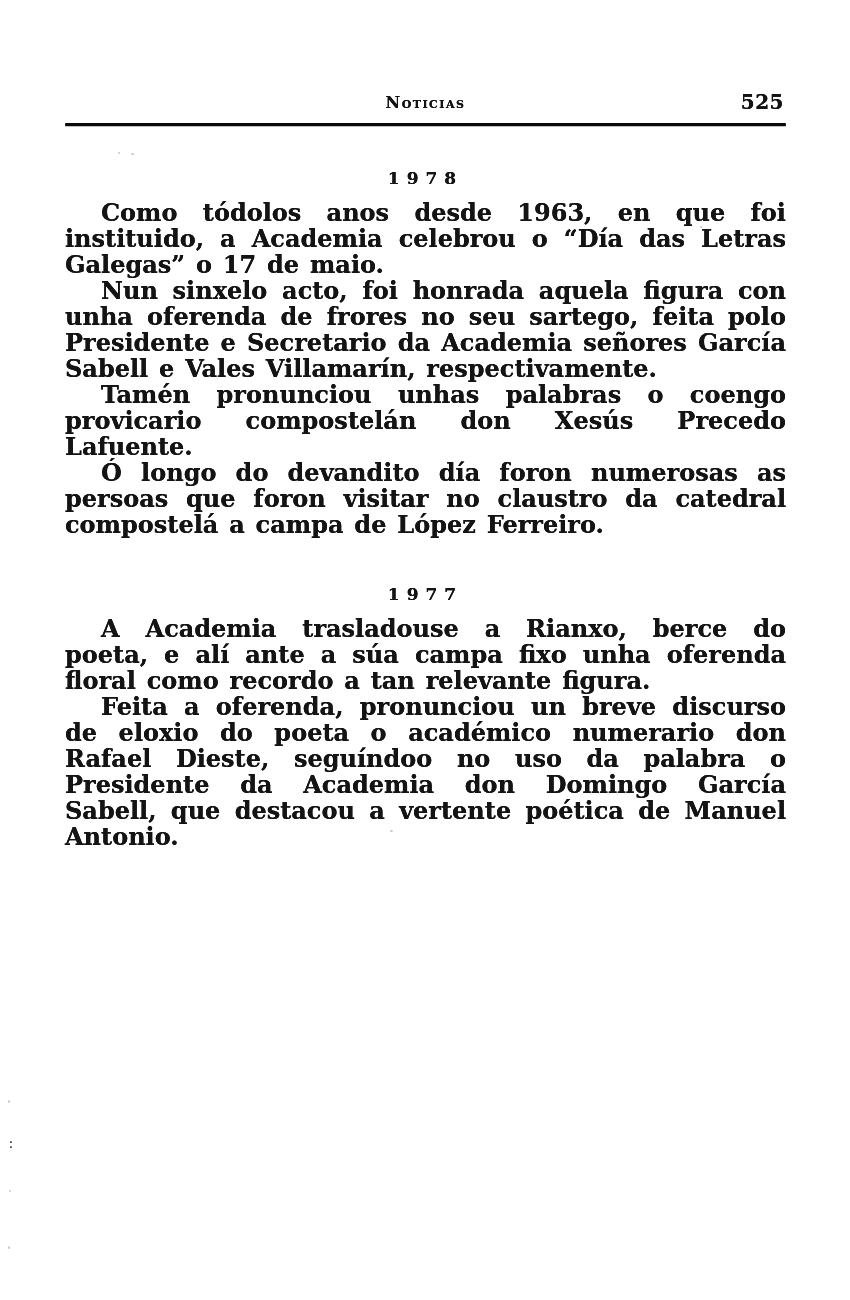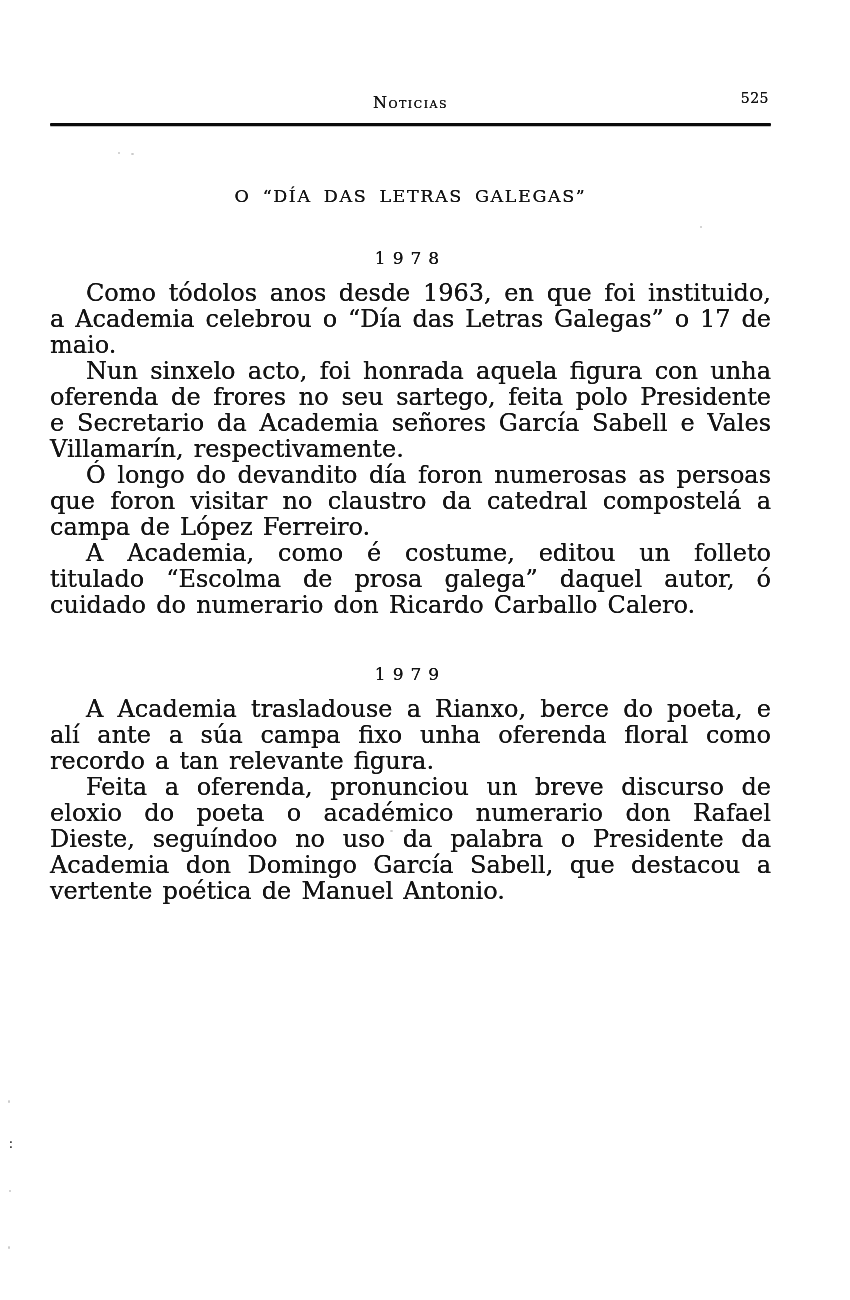--- a/index.html
+++ b/index.html
@@ -7,42 +7,43 @@
     position: relative;
     width: 850px;
     height: 1300px;
     background: #ffffff;
     overflow: hidden;
     font-family: "DejaVu Serif", "Liberation Serif", serif;
     color: #141414;
   }
   .content {
     position: absolute;
-    left: 50px;
+    left: 65px;
     top: 93px;
     width: 721px;
+    font-weight: bold;
   }
   .header-row {
     position: relative;
     height: 22px;
   }
   .running-title {
     position: absolute;
     left: 0; right: 0;
     text-align: center;
     font-variant: small-caps;
     font-size: 16px;
     letter-spacing: 1.5px;
     text-shadow: 0 0 0.4px #000;
   }
   .page-number {
     position: absolute;
     right: 2px;
     top: -3px;
-    font-size: 14px;
+    font-size: 20px;
     letter-spacing: 0.5px;
     text-shadow: 0 0 0.5px #000;
   }
   .header-rule {
     margin-top: 8px;
     height: 3px;
     background: #0a0a0a;
     border-radius: 1px;
     box-shadow: 0 1px 0 rgba(0,0,0,0.25);
   }
@@ -96,31 +97,30 @@
 
 <div class="page">
   <div class="content">
 
     <div class="header-row">
       <div class="running-title">Noticias</div>
       <div class="page-number">525</div>
     </div>
     <div class="header-rule"></div>
 
-    <div class="article-title">O “DÍA DAS LETRAS GALEGAS”</div>
 
     <div class="year-heading year-1978">1978</div>
     <div class="section-body">
       <p>Como tódolos anos desde 1963, en que foi instituido, a Academia celebrou o “Día das Letras Galegas” o 17 de maio.</p>
       <p>Nun sinxelo acto, foi honrada aquela figura con unha oferenda de frores no seu sartego, feita polo Presidente e Secretario da Academia señores García Sabell e Vales Villamarín, respectivamente.</p>
+      <p>Tamén pronunciou unhas palabras o coengo provicario compostelán don Xesús Precedo Lafuente.</p>
       <p>Ó longo do devandito día foron numerosas as persoas que foron visitar no claustro da catedral compostelá a campa de López Ferreiro.</p>
-      <p>A Academia, como é costume, editou un folleto titulado “Escolma de prosa galega” daquel autor, ó cuidado do numerario don Ricardo Carballo Calero.</p>
     </div>
 
-    <div class="year-heading year-1979">1979</div>
+    <div class="year-heading year-1979">1977</div>
     <div class="section-body">
       <p>A Academia trasladouse a Rianxo, berce do poeta, e alí ante a súa campa fixo unha oferenda floral como recordo a tan relevante figura.</p>
       <p>Feita a oferenda, pronunciou un breve discurso de eloxio do poeta o académico numerario don Rafael Dieste, seguíndoo no uso da palabra o Presidente da Academia don Domingo García Sabell, que destacou a vertente poética de Manuel Antonio.</p>
     </div>
 
   </div>
 
   <div class="margin-artifact">:</div>
 
   <div class="speck s1"></div>

